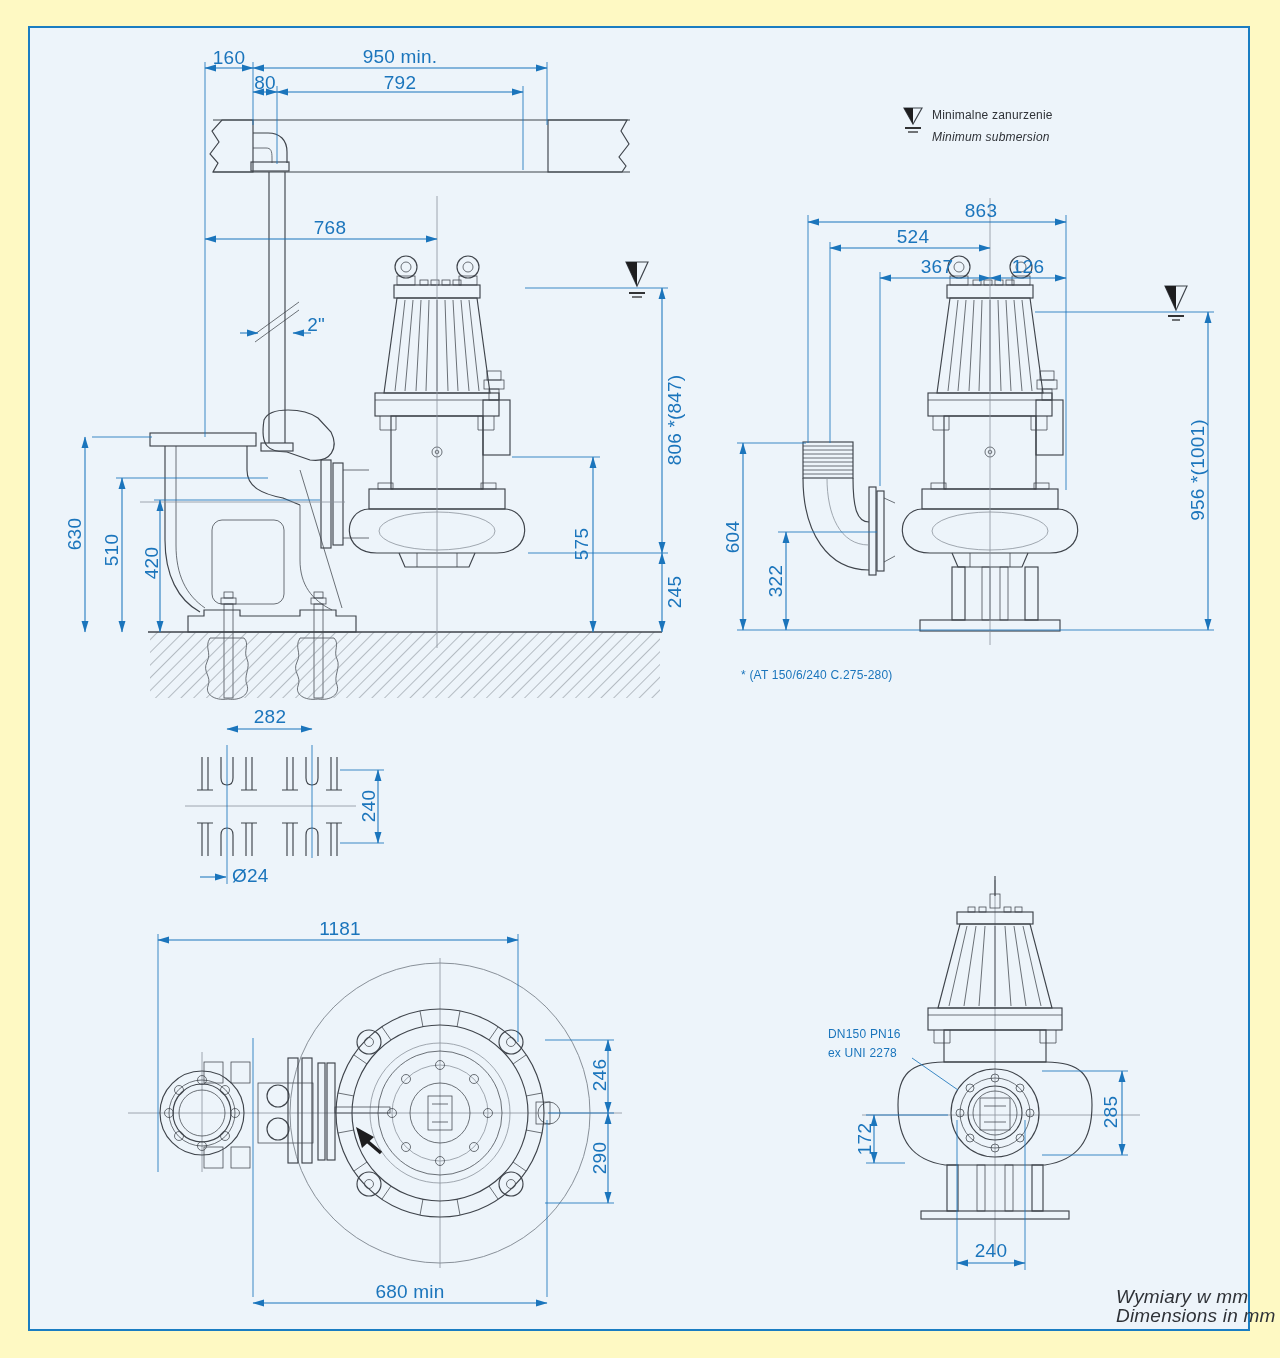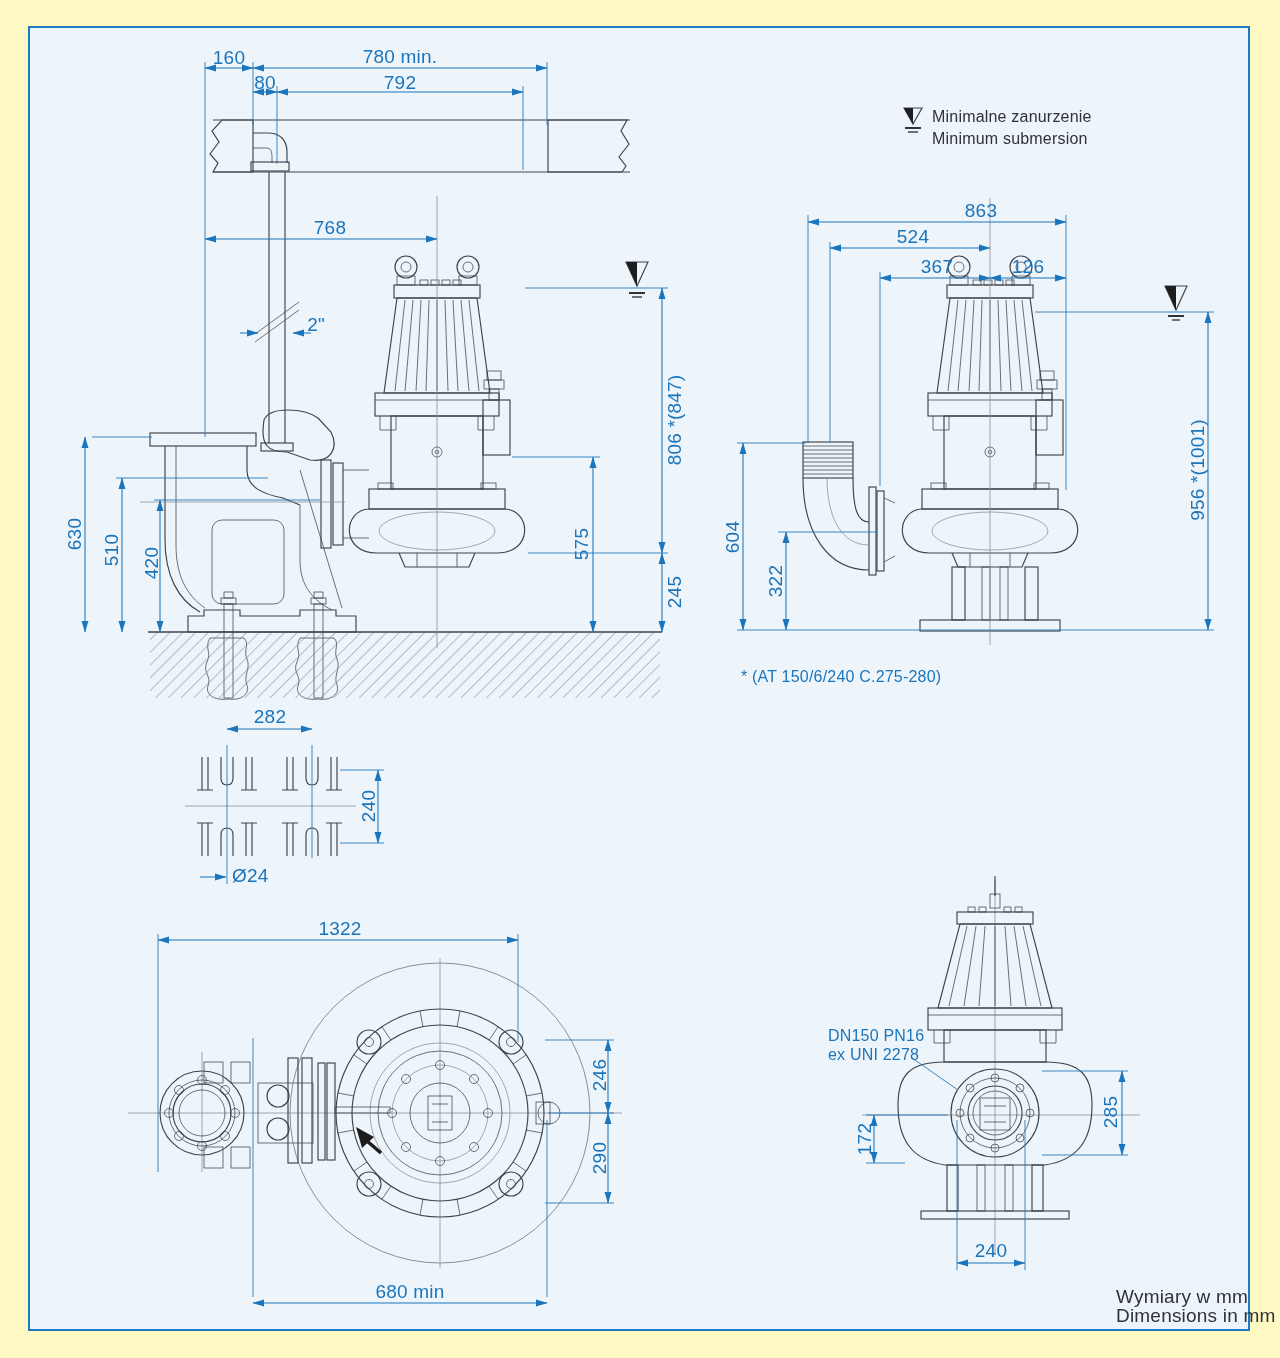--- a/index.html
+++ b/index.html
@@ -5,22 +5,22 @@
   html,body{margin:0;padding:0;background:#ffffff;font-family:"Liberation Sans","DejaVu Sans",sans-serif;}
   #stage{position:relative;width:1280px;height:1358px;background:#fef9c3;overflow:hidden;}
   #frame{position:absolute;left:28px;top:26px;width:1222px;height:1305px;background:#edf4fa;
          border:2.5px solid #1a7dc2;box-sizing:border-box;}
   #linework{position:absolute;left:0;top:0;}
   .lbl{position:absolute;color:#1b75bc;font-size:19px;font-weight:500;line-height:1;
        white-space:nowrap;transform:translate(-50%,-50%);letter-spacing:.2px;}
   .rot{transform:translate(-50%,-50%) rotate(-90deg);}
   .tl{transform:none;}
   .dark{color:#2f3237;}
-  .it{text-align:center;}
-  .sm{font-size:16px;}
+  .it{font-style:italic;text-align:center;}
+  .sm{font-size:12px;}
   .xs{font-size:19px;}
   
   .k{stroke:#3f444b;fill:none;stroke-width:1.15px;}
   .k2{stroke:#3f444b;fill:none;stroke-width:.75px;}
   .f{stroke:#8b939c;fill:none;stroke-width:.8px;}
   .d{stroke:#1b75bc;fill:none;stroke-width:1.05px;}
   .e{stroke:#1b75bc;fill:none;stroke-width:.85px;}
   .blk{fill:#1d1d1f;stroke:none;}
 </style>
 </head>
@@ -423,21 +423,21 @@
 
     <g>
       <polygon points="904,108 922,108 913,124" class="k"></polygon>
       <polygon points="904,108 913,108 913,124" class="blk"></polygon>
       <line x1="905" y1="128" x2="921" y2="128" stroke="#1d1d1f" stroke-width="1.8"></line>
       <line x1="908" y1="132" x2="918" y2="132" stroke="#1d1d1f" stroke-width="1.2"></line>
     </g>
   </svg>
 
   <div class="lbl" style="left:229px;top:57px">160</div>
-  <div class="lbl" style="left:400px;top:56px">780 min.</div>
+  <div class="lbl" style="left:400px;top:56px">950 min.</div>
   <div class="lbl" style="left:265px;top:82px">80</div>
   <div class="lbl" style="left:400px;top:82px">792</div>
   <div class="lbl" style="left:330px;top:227px">768</div>
   <div class="lbl" style="left:316px;top:324px">2"</div>
   <div class="lbl rot" style="left:74px;top:534px">630</div>
   <div class="lbl rot" style="left:111px;top:550px">510</div>
   <div class="lbl rot" style="left:151px;top:563px">420</div>
   <div class="lbl rot" style="left:674px;top:420px">806 *(847)</div>
   <div class="lbl rot" style="left:581px;top:544px">575</div>
   <div class="lbl rot" style="left:674px;top:592px">245</div>
@@ -448,21 +448,21 @@
   <div class="lbl" style="left:1028px;top:266px">126</div>
   <div class="lbl rot" style="left:732px;top:537px">604</div>
   <div class="lbl rot" style="left:775px;top:581px">322</div>
   <div class="lbl rot" style="left:1197px;top:470px">956 *(1001)</div>
   <div class="lbl sm tl" style="left:741px;top:669px">* (AT 150/6/240 C.275-280)</div>
 
   <div class="lbl" style="left:270px;top:716px">282</div>
   <div class="lbl rot" style="left:368px;top:806px">240</div>
   <div class="lbl tl" style="left:232px;top:866px">Ø24</div>
 
-  <div class="lbl" style="left:340px;top:928px">1322</div>
+  <div class="lbl" style="left:340px;top:928px">1181</div>
   <div class="lbl rot" style="left:599px;top:1075px">246</div>
   <div class="lbl rot" style="left:599px;top:1158px">290</div>
   <div class="lbl" style="left:410px;top:1291px">680 min</div>
 
   <div class="lbl sm tl" style="left:828px;top:1028px">DN150 PN16</div>
   <div class="lbl sm tl" style="left:828px;top:1047px">ex UNI 2278</div>
   <div class="lbl rot" style="left:1110px;top:1112px">285</div>
   <div class="lbl rot" style="left:864px;top:1139px">172</div>
   <div class="lbl" style="left:991px;top:1250px">240</div>
 

